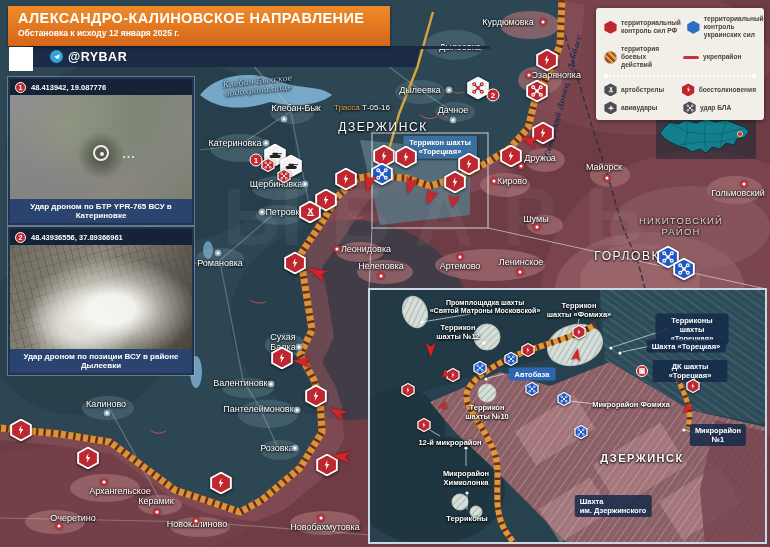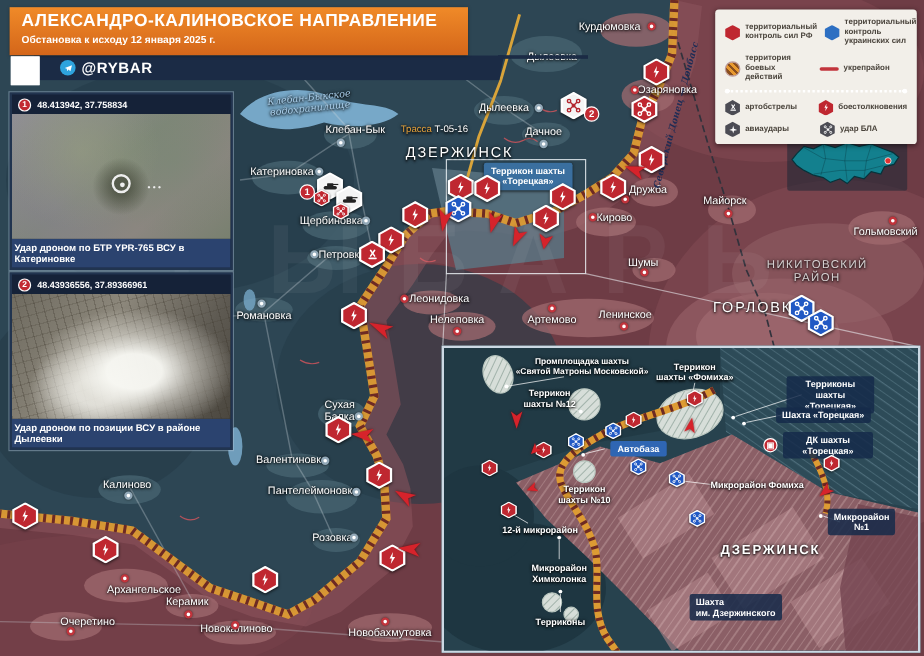--- a/index.html
+++ b/index.html
@@ -76,21 +76,21 @@
   #locator{position:absolute;left:656px;top:112px;width:100px;height:47px;z-index:7;
       background:rgba(28,38,52,.55);border-radius:2px;}
   
   .photo{position:absolute;width:186px;z-index:9;border:2px solid #21344f;
       outline:1px solid rgba(170,195,215,.45);background:#0f1a2c;}
   .ph-head{height:16px;background:#152238;display:flex;align-items:center;gap:5px;padding:0 5px;}
   .ph-head .badge{position:static;transform:none;width:11px;height:11px;font-size:7px;}
   .ph-coords{color:#fff;font-size:7.5px;font-weight:bold;}
   .ph-img{position:relative;height:104px;overflow:hidden;}
   .ph-cap{background:rgba(45,70,115,.95);color:#fff;font-size:8px;font-weight:bold;
-      padding:3px 2px;}
+      text-align:center;padding:3px 2px;}
   #img1{background:
       radial-gradient(circle at 50% 58%,rgba(70,75,60,.75) 0 6%,transparent 22%),
       radial-gradient(circle at 32% 30%,rgba(150,158,128,.6),transparent 45%),
       radial-gradient(circle at 74% 38%,rgba(120,136,116,.55),transparent 42%),
       radial-gradient(circle at 20% 75%,rgba(136,128,150,.5),transparent 40%),
       linear-gradient(140deg,#908e95,#7f8678 45%,#8b8680 72%,#78806f);}
   #img2{background:
       radial-gradient(ellipse at 56% 62%,rgba(248,248,243,.96) 0 16%,rgba(232,230,222,.55) 34%,transparent 58%),
       radial-gradient(ellipse at 38% 78%,rgba(240,240,235,.8) 0 10%,transparent 35%),
       repeating-linear-gradient(75deg,rgba(58,52,42,.28) 0 1px,transparent 1px 7px),
@@ -656,21 +656,21 @@
         <path d="M14,11 30,20 48,22 66,22 88,16"></path>
           <path d="M22,33 44,30 64,30 80,26"></path>
       </g>
       <circle cx="84" cy="22" r="2.6" fill="#e03131" stroke="#fff" stroke-width=".6"></circle>
     </svg>
   </div>
 
   <div class="photo" style="left:8px;top:77px">
     <div class="ph-head">
       <span class="badge">1</span>
-      <span class="ph-coords">48.413942, 37.758834</span>
+      <span class="ph-coords">48.413942, 19.087776</span>
     </div>
     <div class="ph-img" id="img1">
       <div class="cross"></div>
       <div class="cdots">•••</div>
     </div>
     <div class="ph-cap">Удар дроном по БТР YPR-765 ВСУ в Катериновке</div>
   </div>
 
   <div class="photo" style="left:8px;top:227px">
     <div class="ph-head">

